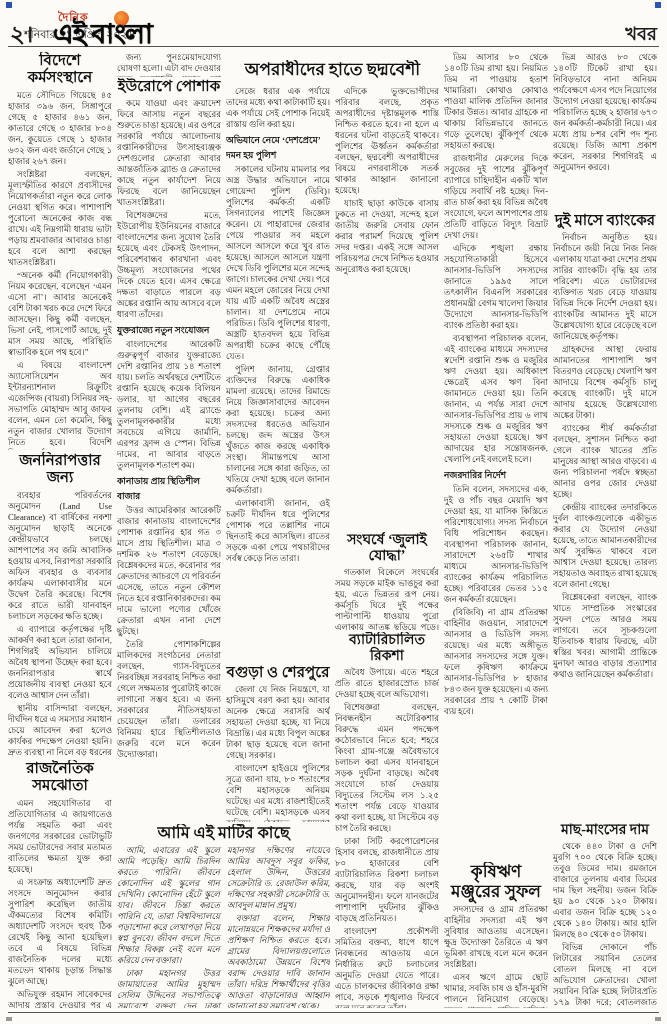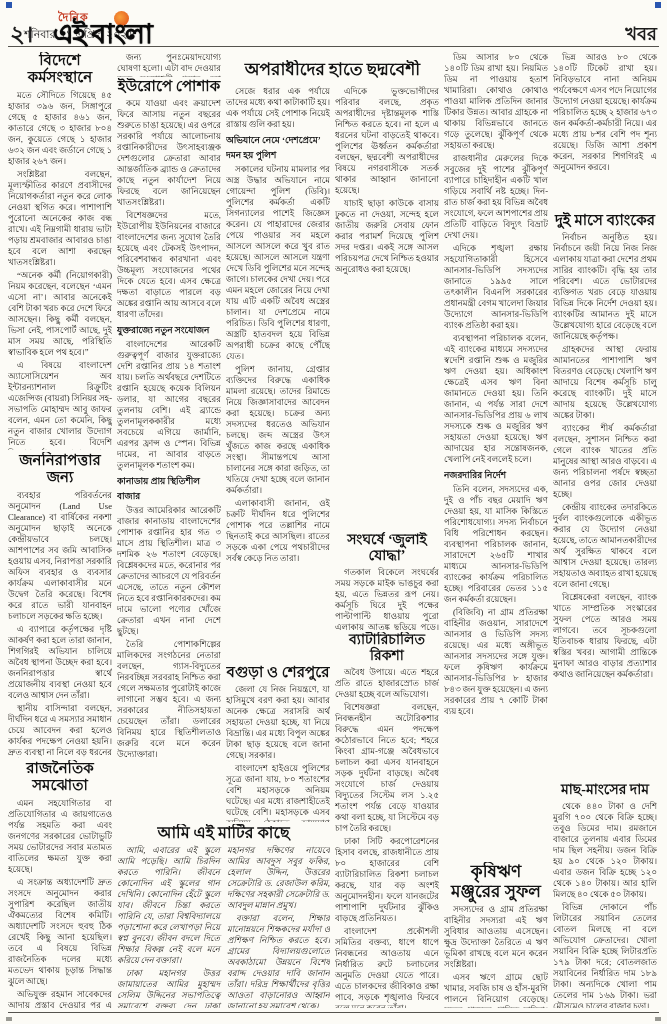--- a/index.html
+++ b/index.html
@@ -206,21 +206,21 @@
     <div>
         <p class="para">নির্বাচন অনুষ্ঠিত হয়। নির্বাচনে জয়ী নিয়ে নিজ নিজ এলাকায় যাত্রা করা দেশের প্রথম সারির ব্যাংকটি। বৃদ্ধি হয় তার পরিবেশ। এতে ভোটারদের ব্যক্তিগত খরচ বেড়ে যাওয়ায় বিভিন্ন দিকে নির্দেশ দেওয়া হয়। ব্যাংকটির আমানত দুই মাসে উল্লেখযোগ্য হারে বেড়েছে বলে জানিয়েছে কর্তৃপক্ষ।</p>
         <p class="para">গ্রাহকদের আস্থা ফেরায় আমানতের পাশাপাশি ঋণ বিতরণও বেড়েছে। খেলাপি ঋণ আদায়ে বিশেষ কর্মসূচি চালু করেছে ব্যাংকটি। দুই মাসে আদায় হয়েছে উল্লেখযোগ্য অঙ্কের টাকা।</p>
         <p class="para">ব্যাংকের শীর্ষ কর্মকর্তারা বলছেন, সুশাসন নিশ্চিত করা গেলে ব্যাংক খাতের প্রতি মানুষের আস্থা আরও বাড়বে। এ জন্য পরিচালনা পর্ষদে স্বচ্ছতা আনার ওপর জোর দেওয়া হচ্ছে।</p>
         <p class="para">কেন্দ্রীয় ব্যাংকের তদারকিতে দুর্বল ব্যাংকগুলোকে একীভূত করার যে উদ্যোগ নেওয়া হয়েছে, তাতে আমানতকারীদের অর্থ সুরক্ষিত থাকবে বলে আশ্বাস দেওয়া হয়েছে। তারল্য সহায়তাও অব্যাহত রাখা হয়েছে বলে জানা গেছে।</p>
         <p class="para">বিশ্লেষকেরা বলছেন, ব্যাংক খাতে সাম্প্রতিক সংস্কারের সুফল পেতে আরও সময় লাগবে। তবে সূচকগুলো ইতিবাচক ধারায় ফিরছে, এটা স্বস্তির খবর। আগামী প্রান্তিকে মুনাফা আরও বাড়ার প্রত্যাশার কথাও জানিয়েছেন কর্মকর্তারা।</p>
       </div>
   </section>
 
   <section class="story" style="left:553px;top:782px;width:104px;height:226px;">
-    <h2 class="headline" style="font-size:14px;">মাছ-মাংসের দাম</h2>
+    <h2 class="headline" style="font-size:14px;margin-top:40px;">মাছ-মাংসের দাম</h2>
     <div>
         <p class="para">থেকে ৪৪০ টাকা ও দেশি মুরগি ৭০০ থেকে বিক্রি হচ্ছে। তবুও ডিমের দাম। রমজানে বাজারে তুলনায় এবার ডিমের দাম ছিল সহনীয়। ডজন বিক্রি হয় ৯০ থেকে ১২০ টাকায়। এবার ডজন বিক্রি হচ্ছে ১২০ থেকে ১৪০ টাকায়। আর হালি মিলছে ৪০ থেকে ৫০ টাকায়।</p>
         <p class="para">বিভিন্ন দোকানে পাঁচ লিটারের সয়াবিন তেলের বোতল মিলছে না বলে অভিযোগ ক্রেতাদের। খোলা সয়াবিন বিক্রি হচ্ছে লিটারপ্রতি ১৭৯ টাকা দরে; বোতলজাত সয়াবিনের নির্ধারিত দাম ১৮৯ টাকা। অন্যদিকে খোলা পাম তেলের দাম ১৬৯ টাকা। ভরা মৌসুমেও চালের বাজার চড়া।</p>
       </div>
   </section>
 
   <div class="rule bottom-rule"></div>
 </div>
 
 </body></html>

